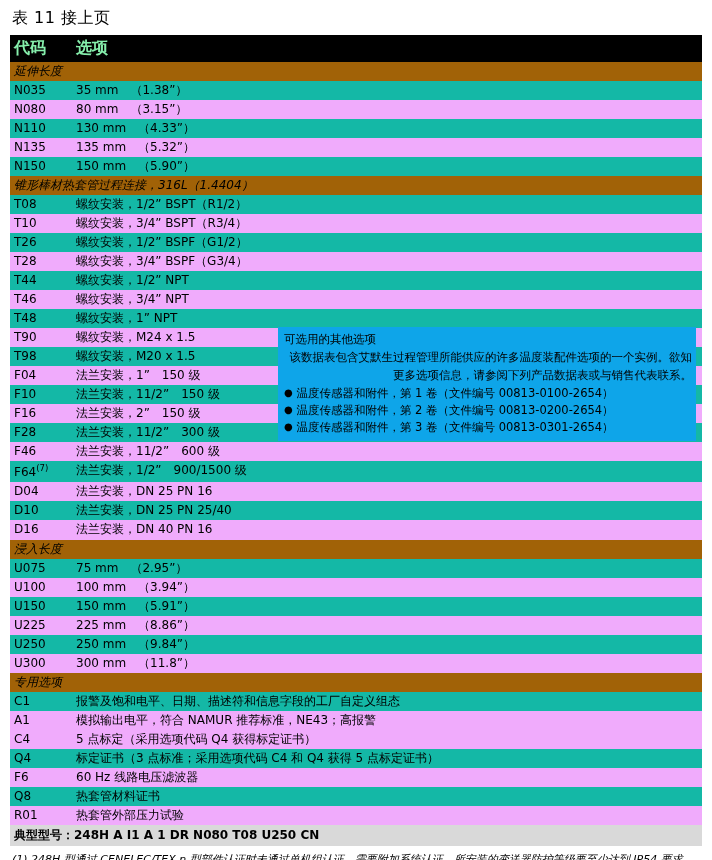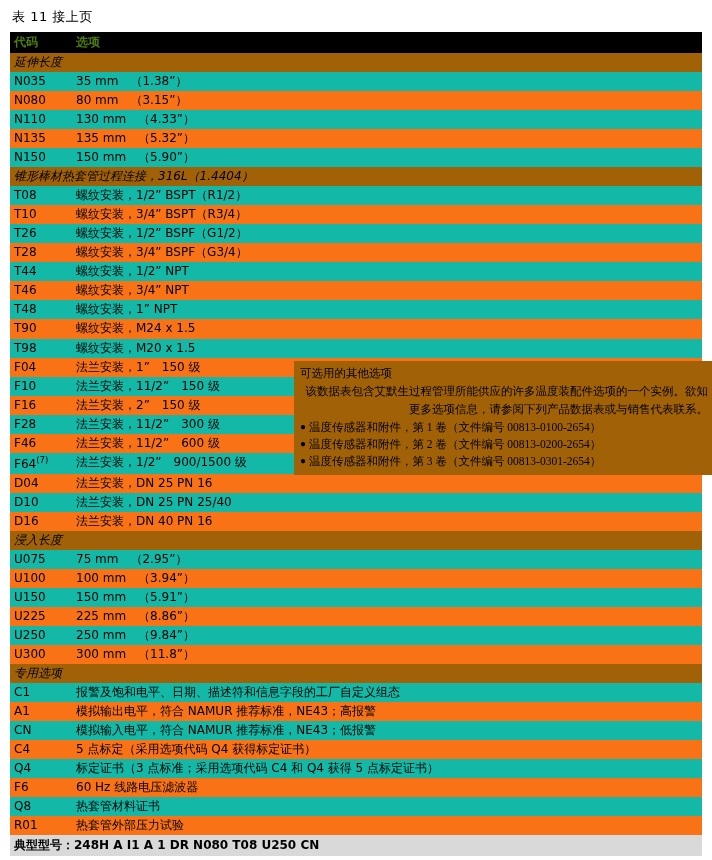--- a/index.html
+++ b/index.html
@@ -16,21 +16,21 @@
     position: relative;
     overflow: hidden;
   }
   .page {
     position: relative;
     width: 712px;
     padding: 8px 10px 0 10px;
     box-sizing: border-box;
   }
   .table-caption {
-    font-size: 13px;
+    font-size: 16px;
     margin: 0 0 6px 2px;
     letter-spacing: 0.5px;
   }
   table.opts {
     border-collapse: collapse;
     width: 692px;
     table-layout: fixed;
   }
   table.opts td {
     padding: 1px 0 1px 4px;
@@ -41,28 +41,28 @@
   td.code {
     width: 58px;
     padding-left: 4px;
     white-space: nowrap;
   }
   td.desc {
     padding-left: 0;
   }
   tr.header td {
     background: #000000;
-    color: #4d7c0f;
+    color: #86efac;
     font-weight: bold;
     padding-top: 2px;
     padding-bottom: 2px;
-    font-size: 12px;
+    font-size: 16px;
   }
   tr.shade td {
-    background: #f97316;
+    background: #f0abfc;
   }
   tr.group td {
     background: #a16207;
     font-weight: normal;
     font-style: italic;
   }
   tr.white td {
     background: #14b8a6;
   }
   tr.modelrow td {
@@ -71,40 +71,38 @@
     padding-top: 2px;
     padding-bottom: 2px;
     margin-top: 14px;
   }
   .sup {
     font-size: 8.5px;
     vertical-align: super;
   }
   .callout {
     position: absolute;
-    left: 294px;
+    left: 278px;
     top: 327px;
     width: 418px;
-    background: #a16207;
+    background: #0ea5e9;
     padding: 4px 4px 4px 6px;
     box-sizing: border-box;
     font-size: 11.5px;
     line-height: 1.5;
-    margin-top: 34px;
   }
   .callout .c-title {
     margin-bottom: 1px;
   }
   .callout .c-body {
     margin-bottom: 1px;
     text-align: right;
   }
   .callout .c-item {
     white-space: nowrap;
-    font-family: Liberation Serif, serif;
   }
   .bullet {
     font-size: 10px;
     vertical-align: 1px;
   }
   .notes {
     margin: 6px 0 0 2px;
     font-size: 11px;
     font-style: italic;
     line-height: 1.5;
@@ -262,24 +260,20 @@
       <tr class="group">
         <td colspan="2">专用选项</td>
       </tr>
       <tr class="white">
         <td class="code">C1</td>
         <td class="desc">报警及饱和电平、日期、描述符和信息字段的工厂自定义组态</td>
       </tr>
       <tr class="shade">
         <td class="code">A1</td>
         <td class="desc">模拟输出电平，符合 NAMUR 推荐标准，NE43；高报警</td>
-      </tr>
-      <tr class="white">
-        <td class="code">CN</td>
-        <td class="desc">模拟输入电平，符合 NAMUR 推荐标准，NE43；低报警</td>
       </tr>
       <tr class="shade">
         <td class="code">C4</td>
         <td class="desc">5 点标定（采用选项代码 Q4 获得标定证书）</td>
       </tr>
       <tr class="white">
         <td class="code">Q4</td>
         <td class="desc">标定证书（3 点标准；采用选项代码 C4 和 Q4 获得 5 点标定证书）</td>
       </tr>
       <tr class="shade">

